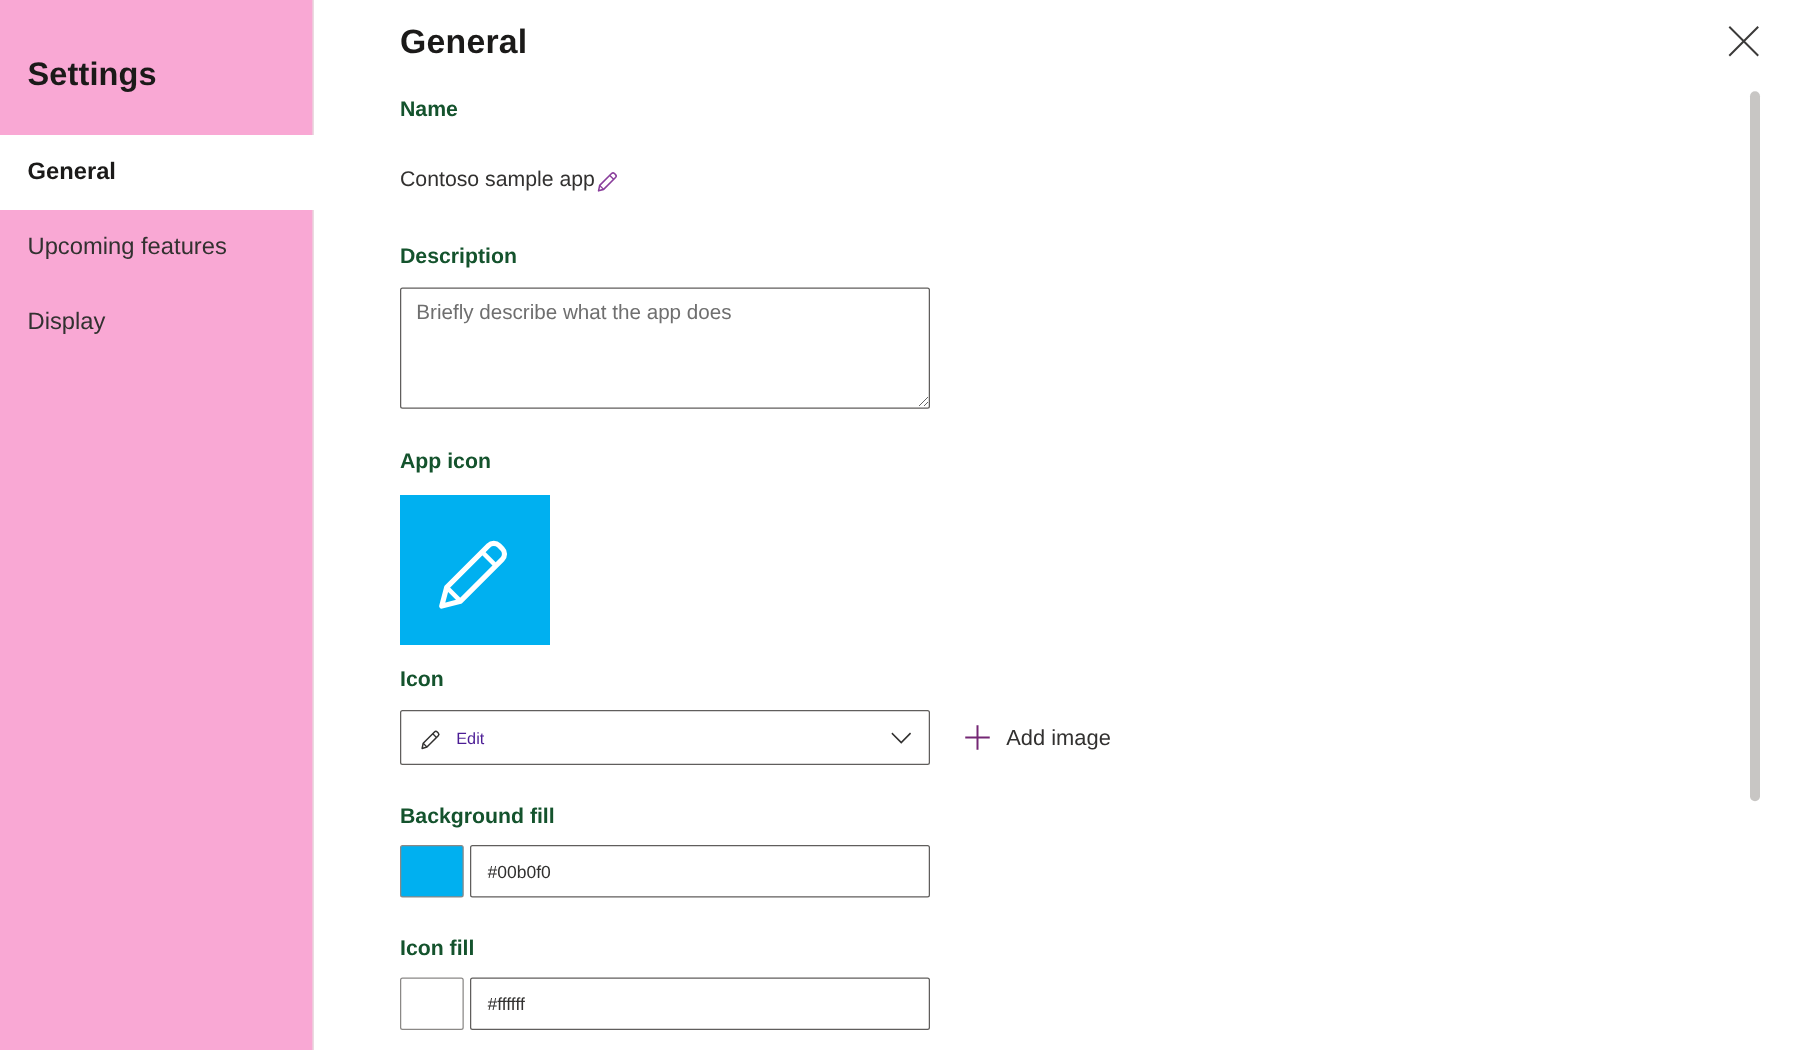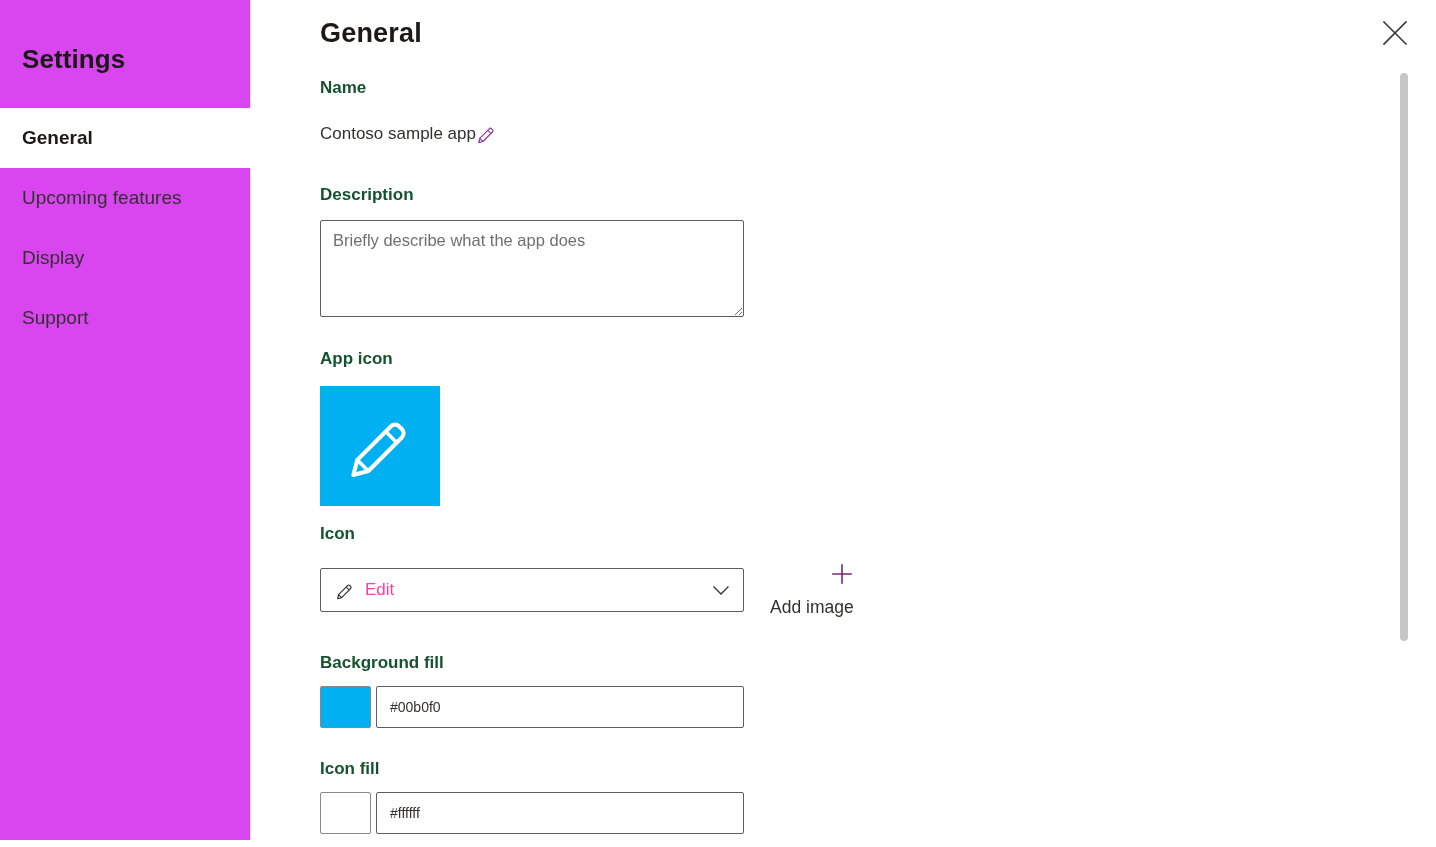--- a/index.html
+++ b/index.html
@@ -16,21 +16,21 @@
     position: relative;
   }
 
   
   #sidebar {
     position: absolute;
     left: 0;
     top: 0;
     width: 251px;
     height: 840px;
-    background: #d946ef;
+    background: #f9a8d4;
     border-right: 1px solid #e6e4e1;
     box-sizing: border-box;
     text-decoration: underline;
   }
   #settings-title {
     position: absolute;
     left: 22px;
     top: 44px;
     font-size: 26px;
     font-weight: 600;
@@ -104,21 +104,21 @@
     font-size: 17px;
     font-weight: 600;
     color: #14532d;
     margin: 0 0 0 0;
   }
 
   
   .name-row {
     display: flex;
     align-items: center;
-    margin-top: 26px;
+    margin-top: 36px;
   }
   .name-value {
     font-size: 17px;
     color: #323130;
     font-weight: 400;
   }
   .icon-btn {
     background: transparent;
     border: none;
     padding: 0;
@@ -176,35 +176,34 @@
     border-radius: 2px;
     background: #ffffff;
     display: flex;
     align-items: center;
     padding: 0 11px 0 14px;
     cursor: pointer;
     position: relative;
   }
   .dropdown .dd-glyph { margin-right: 11px; line-height: 0; }
   .dropdown .dd-text {
-    font-size: 17px;
-    color: #ec4899;
+    font-size: 13px;
+    color: #4c1d95;
     flex: 1;
     white-space: nowrap;
   }
   .add-image-btn {
     display: flex;
-    align-items: flex-end;
+    align-items: center;
     gap: 11px;
     background: transparent;
     border: none;
     padding: 4px 2px;
     cursor: pointer;
     font-family: "Liberation Sans", sans-serif;
-    flex-direction: column;
   }
   .add-image-btn .ai-text {
     font-size: 17.5px;
     color: #323130;
   }
 
   
   .block-fill { margin-top: 31px; }
   .fill-row {
     display: flex;
@@ -258,23 +257,20 @@
   <div id="settings-title">Settings</div>
   <nav class="nav-list">
     <div class="nav-item selected">
       <span>General</span>
     </div>
     <div class="nav-item">
       <span>Upcoming features</span>
     </div>
     <div class="nav-item">
       <span>Display</span>
-    </div>
-    <div class="nav-item">
-      <span>Support</span>
     </div>
   </nav>
 </div>
 
 <div id="content">
 
   <div id="page-title">General</div>
 
   <button id="close-button" title="Close">
     <svg width="26" height="26" viewBox="0 0 26 26">

